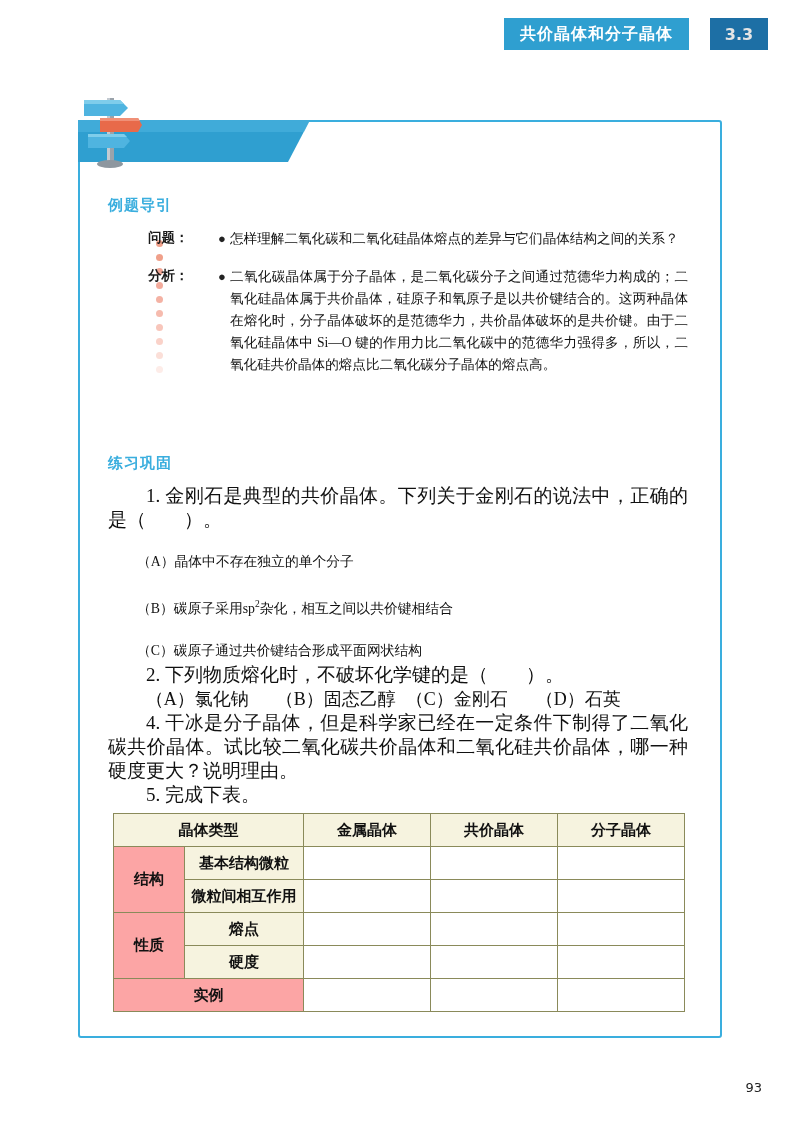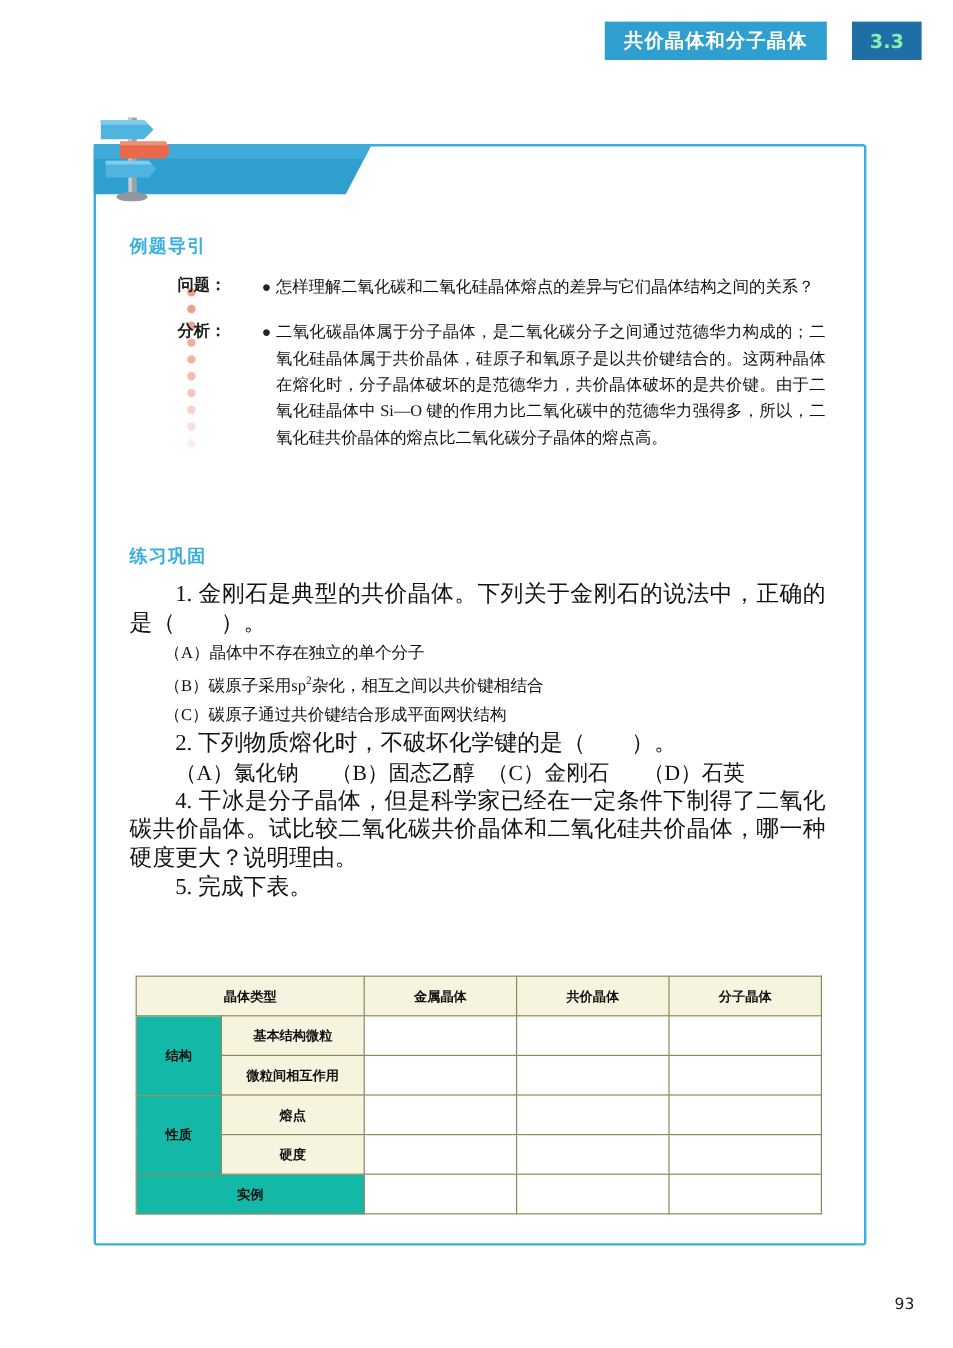--- a/index.html
+++ b/index.html
@@ -31,21 +31,21 @@
     font-family: "DejaVu Sans", sans-serif;
     font-weight: bold;
     font-size: 16px;
     letter-spacing: 1px;
     display: flex;
     align-items: center;
     padding: 0 16px;
   }
   .header-num {
     background: #1d6fa5;
-    color: #86efac;
+    color: #e5e5e5;
     font-family: "DejaVu Sans", sans-serif;
     font-weight: bold;
     font-size: 16px;
     display: flex;
     align-items: center;
     justify-content: center;
     width: 58px;
   }
 
   
@@ -148,44 +148,44 @@
 
   
   .practice { position: absolute; left: 108px; top: 484px; width: 580px; }
   .p-item {
     font-size: 19px;
     line-height: 24px;
     color: #111;
     text-align: justify;
   }
   .p-indent { text-indent: 2em; }
-  .p-sub { padding-left: 2.1em; font-size: 13.8px; line-height: 24px; }
+  .p-sub { padding-left: 2.1em; font-size: 13.8px; line-height: 24px; margin-top: 18px; }
   .opt-row { display: flex; padding-left: 2.1em; font-size: 18px; line-height: 24px; }
   .opt-row span { display: inline-block; }
   .opt-w { width: 130px; }
   sup { font-size: 9.5px; vertical-align: super; }
 
   
   .tbl-wrap { position: absolute; left: 113px; top: 813px; width: 572px; }
   table.grid {
     border-collapse: collapse;
     width: 572px;
     font-family: "DejaVu Sans", sans-serif;
-    font-size: 11px;
+    font-size: 15px;
     color: #111;
   }
   table.grid td {
     border: 1px solid #8a8a5a;
     height: 28px;
     text-align: center;
     vertical-align: middle;
     padding: 2px 4px;
   }
   table.grid td.hdr { background: #f6f3df; font-weight: bold; }
-  table.grid td.rowhdr { background: #14b8a6; font-weight: bold; width: 62px; }
+  table.grid td.rowhdr { background: #fca5a5; font-weight: bold; width: 62px; }
   table.grid td.sub { background: #f6f3df; font-weight: bold; width: 110px; margin-left: 24px; }
   table.grid td.blank { background: #ffffff; }
 
   
   .page-num {
     position: absolute;
     right: 32px;
     bottom: 28px;
     font-family: "DejaVu Sans", sans-serif;
     font-size: 13px;

